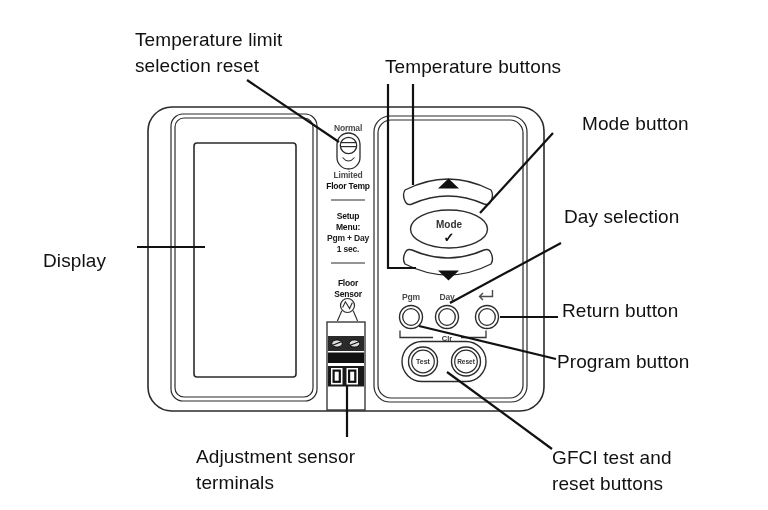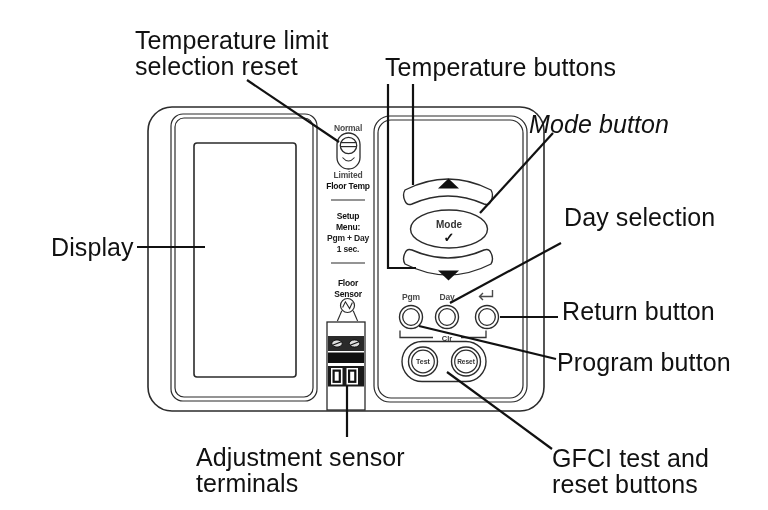--- a/index.html
+++ b/index.html
@@ -2,21 +2,21 @@
 <html><head>
 <meta charset="utf-8">
 <style>
   html,body{margin:0;padding:0;background:#ffffff;}
   #stage{
     position:relative;width:768px;height:510px;background:#ffffff;overflow:hidden;
     font-family:"Liberation Sans",sans-serif;
   }
   #art{position:absolute;left:0;top:0;}
   .label{
-    position:absolute;color:#111;font-size:25px;line-height:26px;
+    position:absolute;color:#111;font-size:19px;line-height:26px;
     white-space:nowrap;letter-spacing:0.1px;
   }
   svg text{font-family:"Liberation Sans",sans-serif;}
   .t-muted{font-size:8.5px;fill:#4a4a4a;font-weight:600;letter-spacing:-0.2px;}
   .t-bold{font-size:8.5px;fill:#111;font-weight:700;letter-spacing:-0.2px;}
   .t-reg{font-size:8.5px;fill:#222;font-weight:600;letter-spacing:-0.2px;}
   .t-mode{font-size:10px;fill:#333;font-weight:600;}
   .t-check{font-size:13px;fill:#111;font-weight:700;}
   .t-tiny{font-size:7px;fill:#333;font-weight:600;}
   .t-clr{font-size:7.5px;fill:#333;font-weight:600;}
@@ -157,35 +157,35 @@
     </g>
   </svg>
 
   <div class="label" style="left:135px;top:27px;">
     <div>Temperature limit</div>
     <div>selection reset</div>
   </div>
 
   <div class="label" style="left:385px;top:54px;">Temperature buttons</div>
 
-  <div class="label" style="left:529px;top:111px;font-style:italic;">Mode button</div>
+  <div class="label" style="left:582px;top:111px;">Mode button</div>
 
   <div class="label" style="left:564px;top:204px;">
     <div>Day selection</div>
   </div>
 
   <div class="label" style="left:562px;top:298px;">Return button</div>
 
   <div class="label" style="left:557px;top:349px;">Program button</div>
 
   <div class="label" style="left:552px;top:445px;">
     <div>GFCI test and</div>
     <div>reset buttons</div>
   </div>
 
-  <div class="label" style="left:43px;top:234px;margin-left:8px;">Display</div>
+  <div class="label" style="left:43px;top:248px;">Display</div>
 
   <div class="label" style="left:196px;top:444px;">
     <div>Adjustment sensor</div>
     <div>terminals</div>
   </div>
 
 </div>
 
 </body></html>

